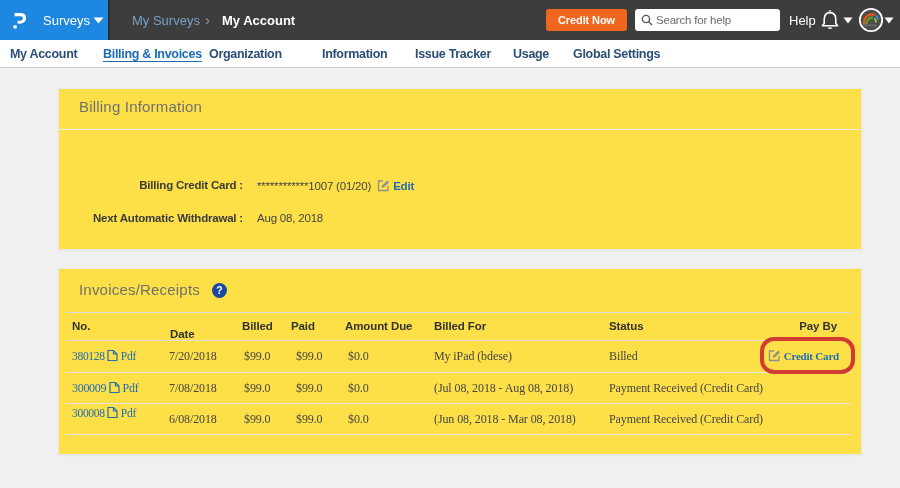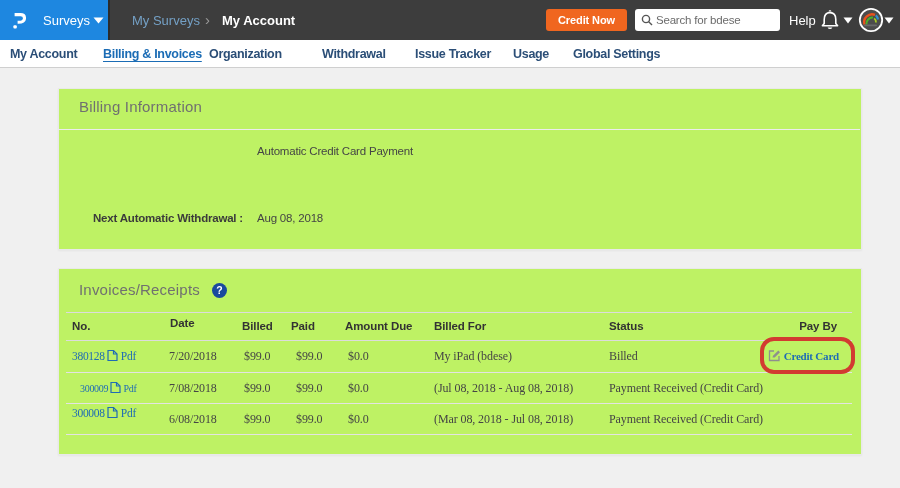--- a/index.html
+++ b/index.html
@@ -18,21 +18,21 @@
 #search { position:absolute; left:635px; top:9px; width:145px; height:22px; background:#fff; border-radius:3px; }
 #search span { position:absolute; left:21px; top:5px; font-size:11.5px; letter-spacing:-0.2px; color:#6b6b6b; }
 #helptxt { position:absolute; left:789px; top:13px; color:#fff; font-size:13px; }
 
 
 #tabs { position:absolute; left:0; top:40px; width:900px; height:28px; background:#fff; border-bottom:1px solid #cfcfcf; }
 #tabs span { position:absolute; top:7px; font-size:12.5px; font-weight:600; color:#2b4e77; letter-spacing:-0.3px; }
 #tabs span.active { color:#1b6cb5; text-decoration:underline; text-underline-offset:3px; }
 
 
-.card { position:absolute; left:58px; width:804px; background:#bef264; box-shadow:inset 0 0 0 1px #e9e9e9, 0 1px 2px rgba(0,0,0,0.05); }
+.card { position:absolute; left:58px; width:804px; background:#fde047; box-shadow:inset 0 0 0 1px #e9e9e9, 0 1px 2px rgba(0,0,0,0.05); }
 #card1 { top:88px; height:162px; }
 #card2 { top:268px; height:187px; }
 .cardtitle { position:absolute; left:21px; font-size:15px; color:#707070; letter-spacing:0.2px; }
 
 .blabel { position:absolute; left:0; width:185px; text-align:right; font-size:11.5px; letter-spacing:-0.2px; font-weight:700; color:#3b3b3b; }
 .bval { position:absolute; left:199px; font-size:11.5px; letter-spacing:-0.2px; color:#454545; }
 
 a.lnk { color:#1f6cb5; text-decoration:none; }
 
 
@@ -61,21 +61,21 @@
   </div>
   <span id="bc1">My Surveys</span>
   <span id="bcsep">›</span>
   <span id="bc2">My Account</span>
   <div id="upgrade">Credit Now</div>
   <div id="search">
     <svg class="abs" style="left:6px;top:5px" width="12" height="12" viewBox="0 0 12 12">
         <circle cx="5" cy="5" r="3.6" fill="none" stroke="#555" stroke-width="1.4"></circle>
         <line x1="7.7" y1="7.7" x2="11" y2="11" stroke="#555" stroke-width="1.4"></line>
       </svg>
-    <span>Search for bdese</span>
+    <span>Search for help</span>
   </div>
   <span id="helptxt">Help</span>
 
   <svg class="abs" style="left:819px;top:7px" width="22" height="26" viewBox="0 0 22 26">
     <path d="M11 3.2 C11.9 3.2 12.5 3.8 12.5 4.6 L9.5 4.6 C9.5 3.8 10.1 3.2 11 3.2 Z" fill="#fff"></path>
     <path d="M5.2 16.5 L5.2 12.5 C5.2 8 7.2 5.6 11 5.6 C14.8 5.6 16.8 8 16.8 12.5 L16.8 16.5 L18.6 18.7 L3.4 18.7 Z" fill="none" stroke="#fff" stroke-width="1.6" stroke-linejoin="round"></path>
     <path d="M8.6 20.5 A2.6 2.6 0 0 0 13.4 20.5 Z" fill="#fff"></path>
   </svg>
   <svg class="abs" style="left:843px;top:17px" width="10" height="7" viewBox="0 0 10 7">
       <path d="M0.5 0.5 L9.5 0.5 L5 6.5 Z" fill="#fff"></path>
@@ -91,49 +91,55 @@
   </svg>
   <svg class="abs" style="left:884px;top:17px" width="10" height="7" viewBox="0 0 10 7">
       <path d="M0.5 0.5 L9.5 0.5 L5 6.5 Z" fill="#fff"></path>
     </svg>
 </div>
 
 <div id="tabs">
   <span style="left:10px">My Account</span>
   <span style="left:103px" class="active">Billing &amp; Invoices</span>
   <span style="left:209px">Organization</span>
-  <span style="left:322px">Withdrawal</span>
+  <span style="left:322px">Information</span>
   <span style="left:415px">Issue Tracker</span>
   <span style="left:513px">Usage</span>
   <span style="left:573px">Global Settings</span>
 </div>
 
 <div class="card" id="card1">
   <div class="cardtitle" style="top:10px">Billing Information</div>
   <div class="abs" style="left:0;top:41px;width:802px;height:1px;background:#ececec"></div>
-  <div class="bval" style="top:57px">Automatic Credit Card Payment</div>
+  <div class="blabel" style="top:91px">Billing Credit Card :</div>
+  <div class="bval" style="top:91px">************1007 (01/20)&nbsp;
+    <svg class="icv" width="13" height="13" viewBox="0 0 13 13">
+        <path d="M11 7 L11 11.5 L1.5 11.5 L1.5 2 L6 2" fill="none" stroke="#8f8f8f" stroke-width="1.3"></path>
+        <path d="M4.5 8.5 L5 6.8 L10.3 1.5 L12 3.2 L6.7 8.5 Z" fill="#8f8f8f"></path>
+      </svg>
+    <a class="lnk" href="#" style="font-weight:600;font-size:11.5px">Edit</a></div>
   <div class="blabel" style="top:124px">Next Automatic Withdrawal :</div>
   <div class="bval" style="top:124px">Aug 08, 2018</div>
 </div>
 
 <div class="card" id="card2">
   <div class="cardtitle" style="top:13px">Invoices/Receipts</div>
   <svg class="abs" style="left:154px;top:15px" width="15" height="15" viewBox="0 0 15 15">
     <circle cx="7.5" cy="7.5" r="7.5" fill="#1a4a9e"></circle>
     <text x="7.5" y="11.2" text-anchor="middle" font-size="10.5" font-weight="bold" fill="#fff" font-family="Liberation Sans">?</text>
   </svg>
 
   <div class="tline" style="top:44px;background:#dcdcdc"></div>
   <div class="tline" style="top:72px;background:#dcdcdc"></div>
   <div class="tline" style="top:104px"></div>
   <div class="tline" style="top:135px"></div>
   <div class="tline" style="top:166px"></div>
 
   <div class="th" style="left:14px;top:51px">No.</div>
-  <div class="th" style="left:112px;top:48px">Date</div>
+  <div class="th" style="left:112px;top:59px">Date</div>
   <div class="th" style="left:184px;top:51px">Billed</div>
   <div class="th" style="left:233px;top:51px">Paid</div>
   <div class="th" style="left:287px;top:51px">Amount Due</div>
   <div class="th" style="left:376px;top:51px">Billed For</div>
   <div class="th" style="left:551px;top:51px">Status</div>
   <div class="th" style="right:25px;top:51px">Pay By</div>
 
   <div class="td" style="left:14px;top:81px;font-size:11.5px;letter-spacing:-0.3px"><a class="lnk" href="#">380128</a> <svg class="icv" width="11" height="13" viewBox="0 0 11 13">
         <path d="M1 1.5 L6.5 1.5 L10 5 L10 11.5 L1 11.5 Z" fill="none" stroke="#1f6cb5" stroke-width="1.2"></path>
         <path d="M6.5 1.5 L6.5 5 L10 5" fill="none" stroke="#1f6cb5" stroke-width="1.2"></path>
@@ -142,35 +148,35 @@
   <div class="td" style="left:186px;top:81px">$99.0</div>
   <div class="td" style="left:238px;top:81px">$99.0</div>
   <div class="td" style="left:290px;top:81px">$0.0</div>
   <div class="td" style="left:376px;top:81px">My iPad (bdese)</div>
   <div class="td" style="left:551px;top:81px">Billed</div>
   <div class="td" style="right:23px;top:81px"><svg class="icv" width="13" height="13" viewBox="0 0 13 13">
         <path d="M11 7 L11 11.5 L1.5 11.5 L1.5 2 L6 2" fill="none" stroke="#8f8f8f" stroke-width="1.3"></path>
         <path d="M4.5 8.5 L5 6.8 L10.3 1.5 L12 3.2 L6.7 8.5 Z" fill="#8f8f8f"></path>
       </svg> <a class="lnk" href="#" style="font-weight:600;font-size:11px;letter-spacing:-0.2px">Credit Card</a></div>
 
-  <div class="td" style="left:22px;top:113px;font-size:10px;letter-spacing:-0.3px"><a class="lnk" href="#">300009</a> <svg class="icv" width="11" height="13" viewBox="0 0 11 13">
+  <div class="td" style="left:14px;top:113px;font-size:12px;letter-spacing:-0.3px"><a class="lnk" href="#">300009</a> <svg class="icv" width="11" height="13" viewBox="0 0 11 13">
         <path d="M1 1.5 L6.5 1.5 L10 5 L10 11.5 L1 11.5 Z" fill="none" stroke="#1f6cb5" stroke-width="1.2"></path>
         <path d="M6.5 1.5 L6.5 5 L10 5" fill="none" stroke="#1f6cb5" stroke-width="1.2"></path>
       </svg> <a class="lnk" href="#">Pdf</a></div>
   <div class="td" style="left:111px;top:113px">7/08/2018</div>
   <div class="td" style="left:186px;top:113px">$99.0</div>
   <div class="td" style="left:238px;top:113px">$99.0</div>
   <div class="td" style="left:290px;top:113px">$0.0</div>
   <div class="td" style="left:376px;top:113px">(Jul 08, 2018 - Aug 08, 2018)</div>
   <div class="td" style="left:551px;top:113px">Payment Received (Credit Card)</div>
 
   <div class="td" style="left:14px;top:138px;font-size:11.5px;letter-spacing:-0.3px"><a class="lnk" href="#">300008</a> <svg class="icv" width="11" height="13" viewBox="0 0 11 13">
         <path d="M1 1.5 L6.5 1.5 L10 5 L10 11.5 L1 11.5 Z" fill="none" stroke="#1f6cb5" stroke-width="1.2"></path>
         <path d="M6.5 1.5 L6.5 5 L10 5" fill="none" stroke="#1f6cb5" stroke-width="1.2"></path>
       </svg> <a class="lnk" href="#">Pdf</a></div>
   <div class="td" style="left:111px;top:144px">6/08/2018</div>
   <div class="td" style="left:186px;top:144px">$99.0</div>
   <div class="td" style="left:238px;top:144px">$99.0</div>
   <div class="td" style="left:290px;top:144px">$0.0</div>
-  <div class="td" style="left:376px;top:144px">(Mar 08, 2018 - Jul 08, 2018)</div>
+  <div class="td" style="left:376px;top:144px">(Jun 08, 2018 - Mar 08, 2018)</div>
   <div class="td" style="left:551px;top:144px">Payment Received (Credit Card)</div>
   <div id="redoval"></div>
 </div>
 
 </body></html>

